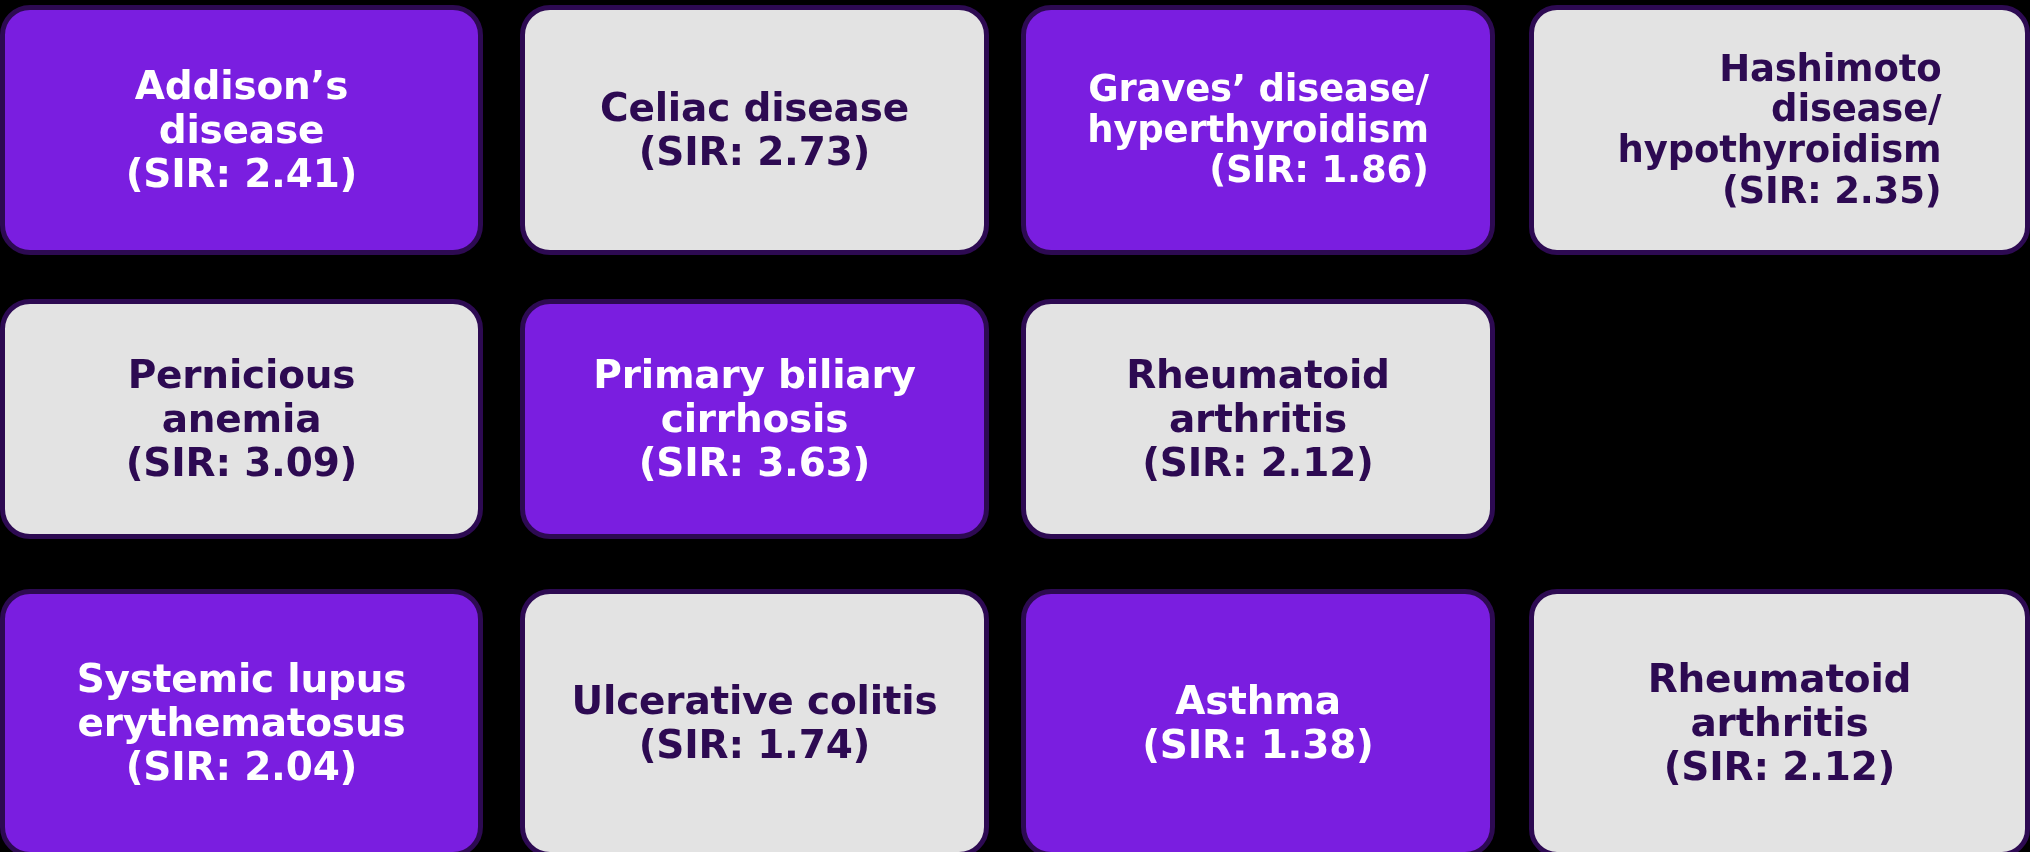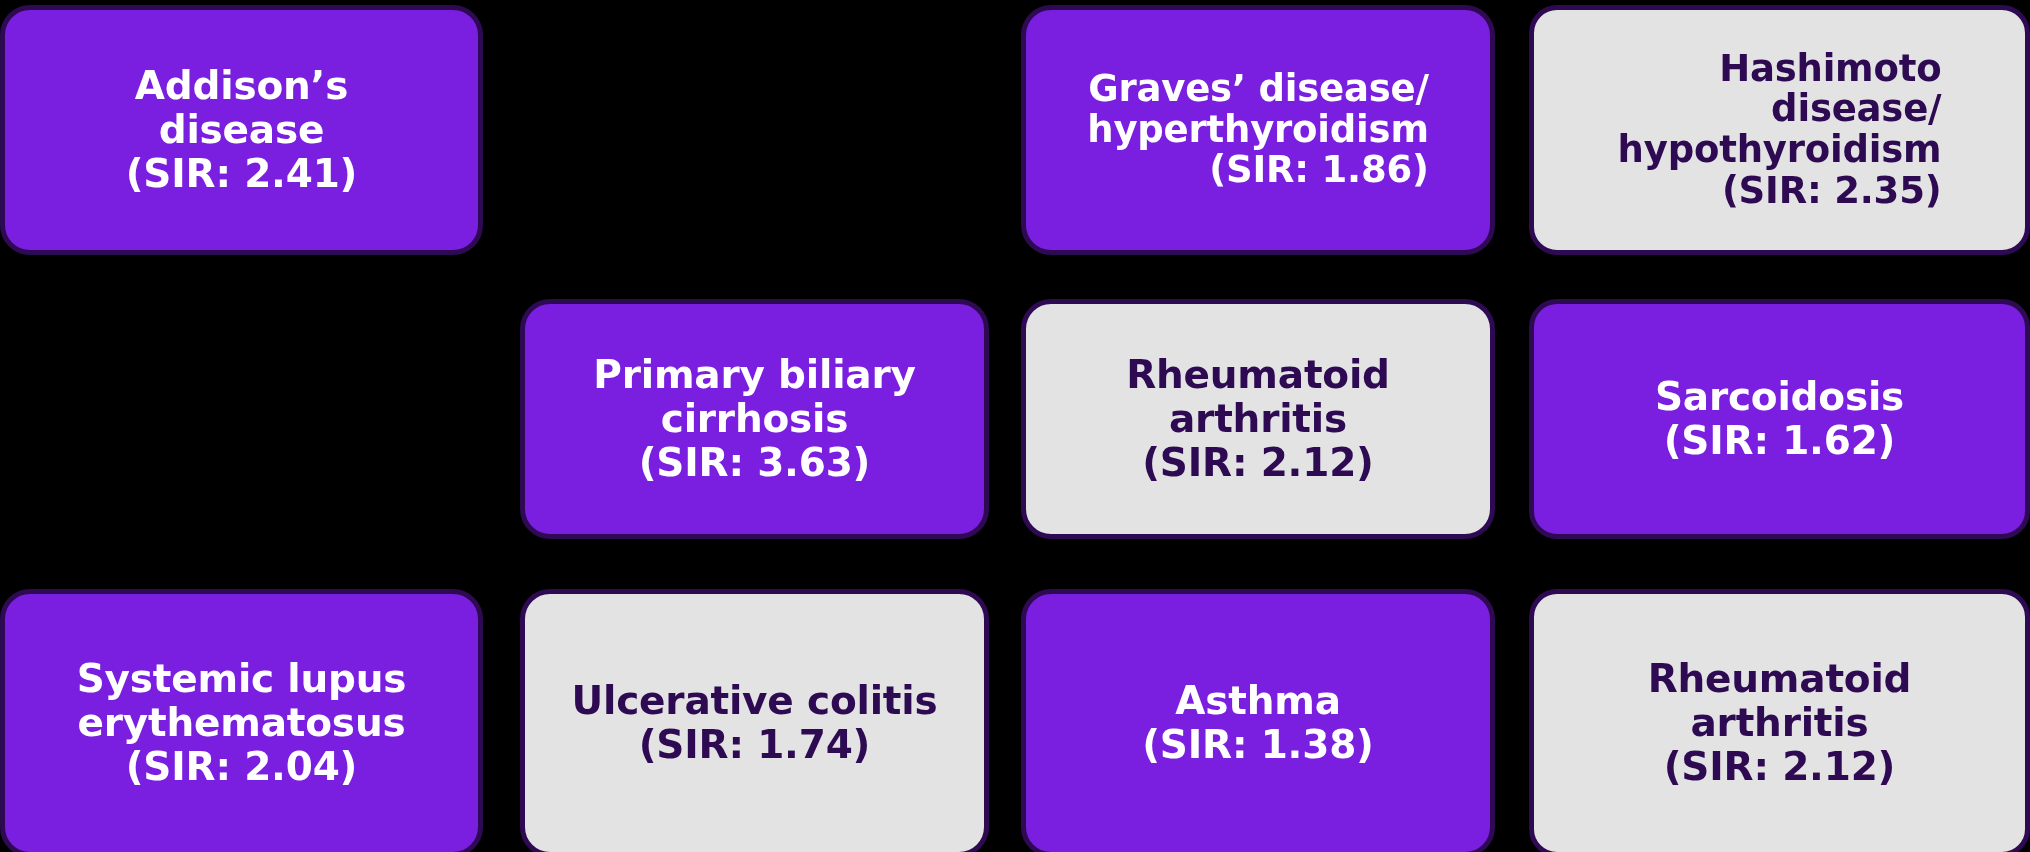--- a/index.html
+++ b/index.html
@@ -64,51 +64,56 @@
 <body>
 
 <div class="grid">
 
   <div class="card purple c1 r1">
     <span class="card-text">Addison’s
 disease
 (SIR: 2.41)</span>
   </div>
 
+  <div class="card light c2 r1">
+    <span class="card-text">Celiac disease
+(SIR: 2.73)</span>
+  </div>
 
   <div class="card purple c3 r1 tight">
     <span class="card-text">Graves’ disease/
 hyperthyroidism
 (SIR: 1.86)</span>
   </div>
 
   <div class="card light c4 r1 tight">
     <span class="card-text">Hashimoto
 disease/
 hypothyroidism
 (SIR: 2.35)</span>
   </div>
 
+  <div class="card light c1 r2">
+    <span class="card-text">Pernicious
+anemia
+(SIR: 3.09)</span>
+  </div>
 
   <div class="card purple c2 r2">
     <span class="card-text">Primary biliary
 cirrhosis
 (SIR: 3.63)</span>
   </div>
 
   <div class="card light c3 r2">
     <span class="card-text">Rheumatoid
 arthritis
 (SIR: 2.12)</span>
   </div>
 
-  <div class="card purple c4 r2">
-    <span class="card-text">Sarcoidosis
-(SIR: 1.62)</span>
-  </div>
 
   <div class="card purple c1 r3">
     <span class="card-text">Systemic lupus
 erythematosus
 (SIR: 2.04)</span>
   </div>
 
   <div class="card light c2 r3">
     <span class="card-text">Ulcerative colitis
 (SIR: 1.74)</span>

